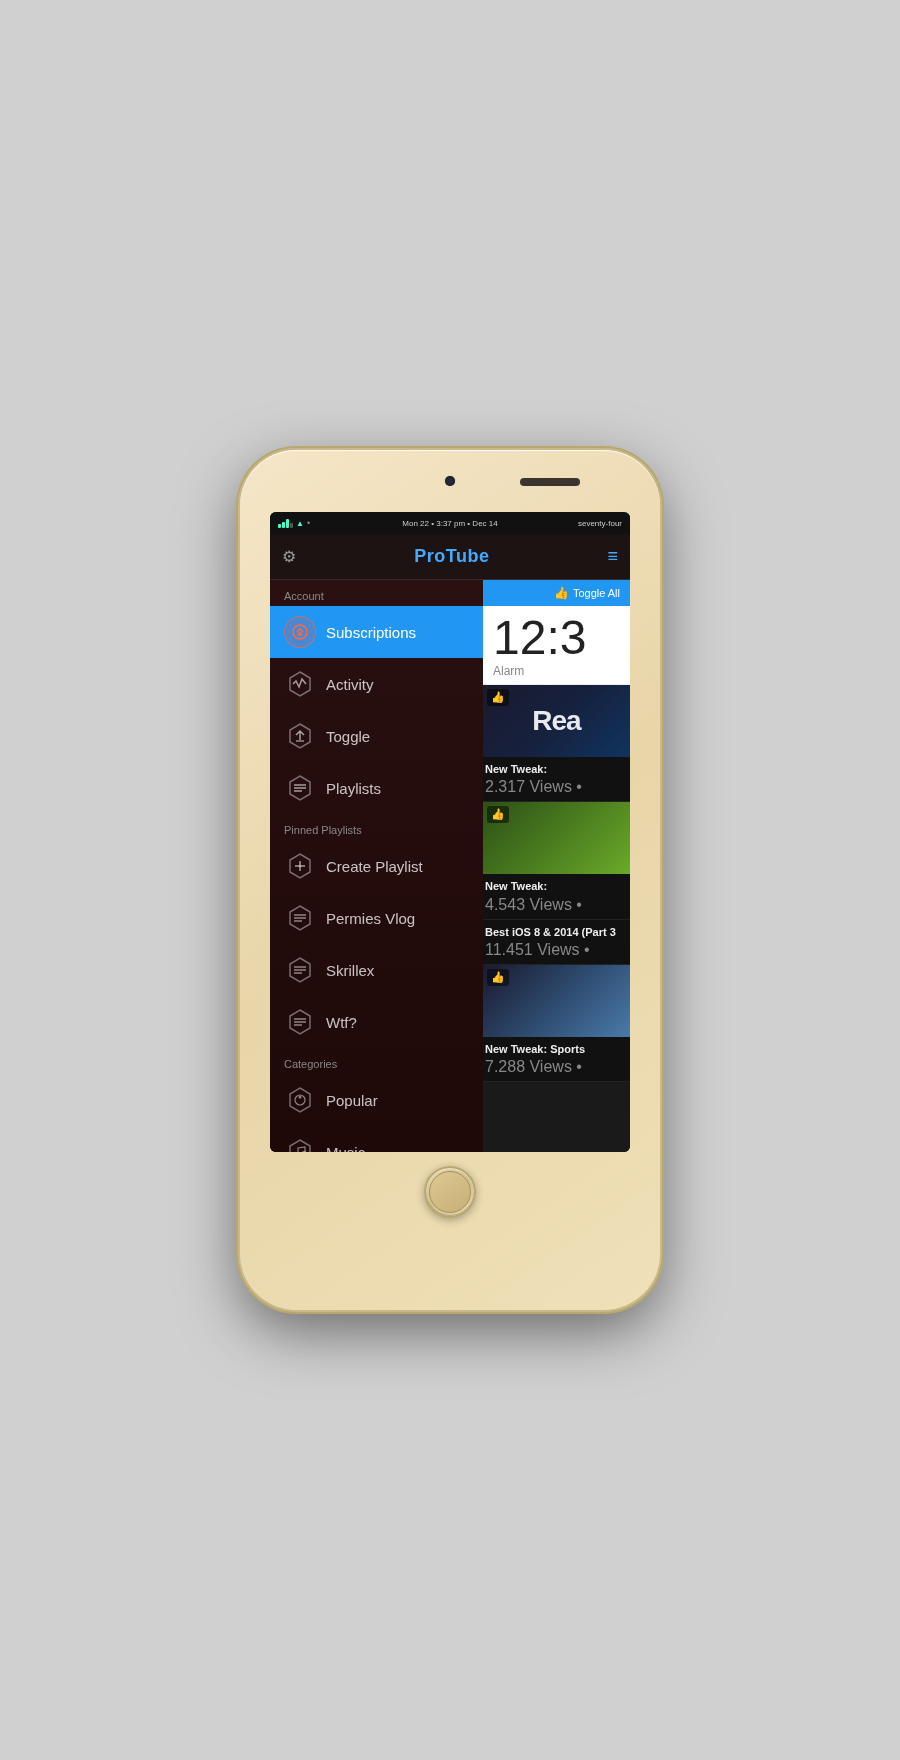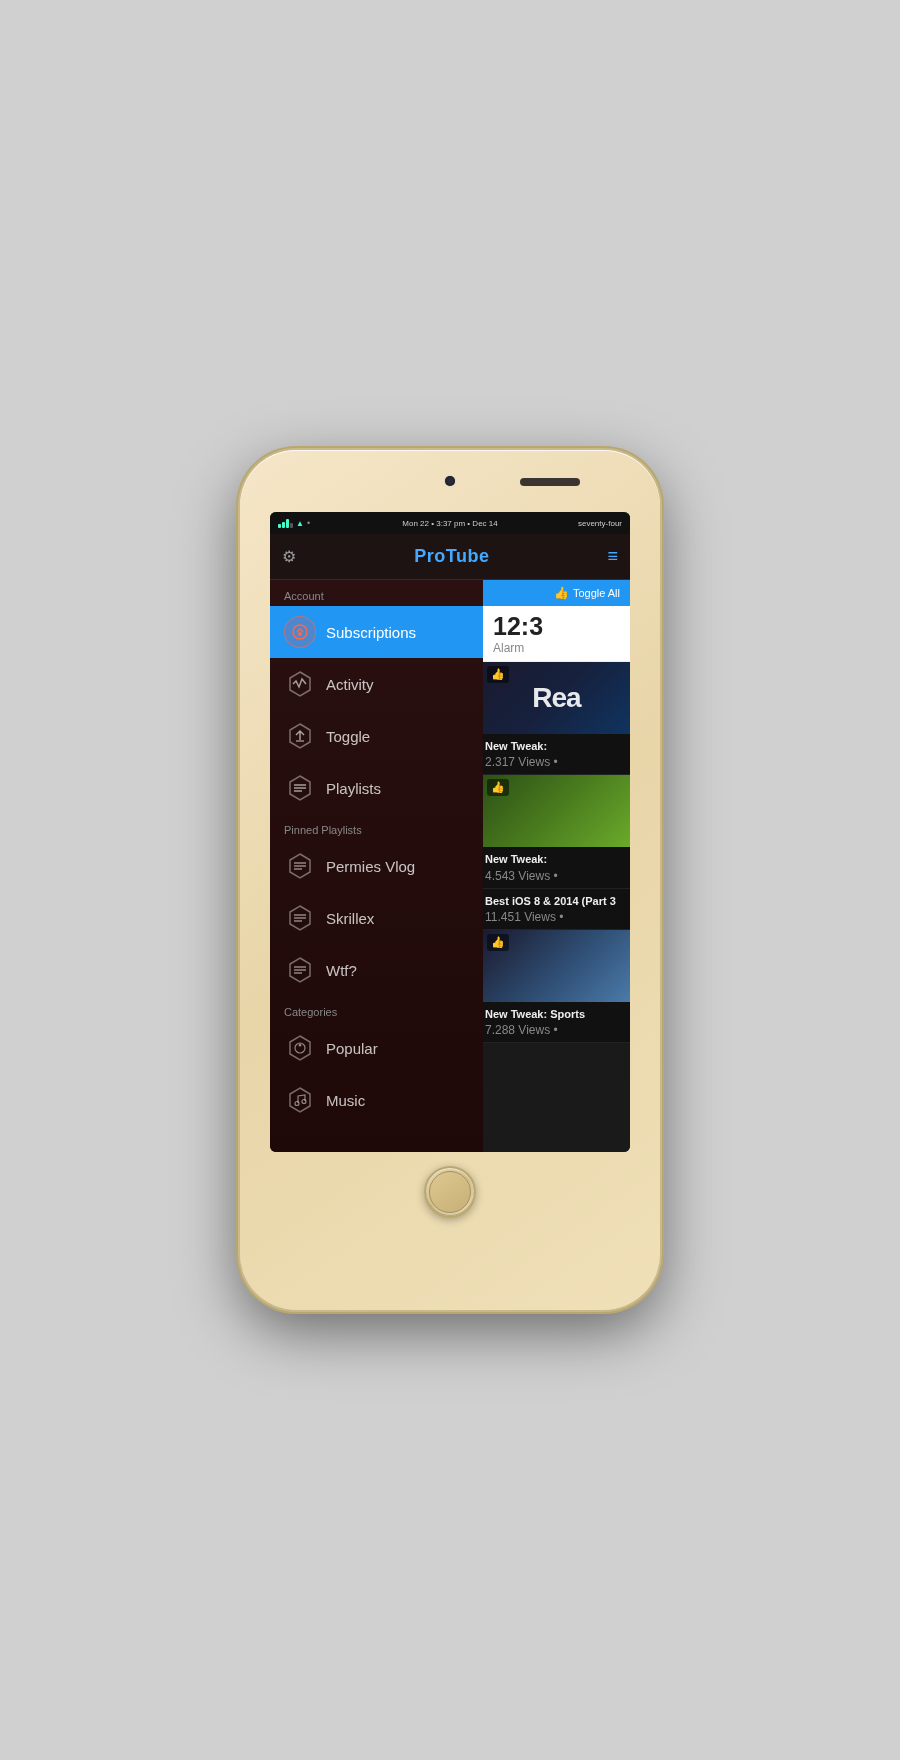--- a/index.html
+++ b/index.html
@@ -219,22 +219,22 @@
     }
     .toggle-bar .thumb-icon { font-size: 12px; }
 
     
     .clock-widget {
       background: #fff;
       padding: 8px 10px 6px 10px;
       border-bottom: 1px solid #eee;
     }
     .clock-time {
-      font-size: 25px;
-      font-weight: 700;
+      font-size: 48px;
+      font-weight: 400;
       color: #222;
       line-height: 1;
     }
     .clock-label {
       font-size: 12px;
       color: #888;
       margin-top: 2px;
     }
 
     
@@ -300,21 +300,21 @@
     .video-info {
       padding: 5px 2px;
     }
     .video-title {
       font-size: 11px;
       color: #eee;
       font-weight: 600;
       line-height: 1.3;
     }
     .video-meta {
-      font-size: 12px;
+      font-size: 16px;
       color: #888;
       margin-top: 2px;
     }
 
     
     .phone-bottom {
       width: 100%;
       display: flex;
       flex-direction: column;
       align-items: center;
@@ -435,20 +435,30 @@
               <line x1="10" y1="13" x2="22" y2="13" stroke="rgba(255,255,255,0.6)" stroke-width="1.5"></line>
               <line x1="10" y1="16" x2="22" y2="16" stroke="rgba(255,255,255,0.6)" stroke-width="1.5"></line>
               <line x1="10" y1="19" x2="18" y2="19" stroke="rgba(255,255,255,0.6)" stroke-width="1.5"></line>
             </svg>
           </div>
           <span class="sidebar-item-label">Playlists</span>
         </div>
 
         <div class="sidebar-section-label">Pinned Playlists</div>
 
+        <div class="sidebar-item">
+          <div class="hex-icon">
+            <svg width="32" height="32" viewBox="0 0 32 32">
+              <polygon points="16,4 26,10 26,22 16,28 6,22 6,10" fill="none" stroke="rgba(255,255,255,0.4)" stroke-width="1.5"></polygon>
+              <line x1="16" y1="11" x2="16" y2="21" stroke="rgba(255,255,255,0.6)" stroke-width="1.5"></line>
+              <line x1="11" y1="16" x2="21" y2="16" stroke="rgba(255,255,255,0.6)" stroke-width="1.5"></line>
+            </svg>
+          </div>
+          <span class="sidebar-item-label">Create Playlist</span>
+        </div>
 
         <div class="sidebar-item">
           <div class="hex-icon">
             <svg width="32" height="32" viewBox="0 0 32 32">
               <polygon points="16,4 26,10 26,22 16,28 6,22 6,10" fill="none" stroke="rgba(255,255,255,0.4)" stroke-width="1.5"></polygon>
               <line x1="10" y1="13" x2="22" y2="13" stroke="rgba(255,255,255,0.5)" stroke-width="1.5"></line>
               <line x1="10" y1="16" x2="22" y2="16" stroke="rgba(255,255,255,0.5)" stroke-width="1.5"></line>
               <line x1="10" y1="19" x2="18" y2="19" stroke="rgba(255,255,255,0.5)" stroke-width="1.5"></line>
             </svg>
           </div>

